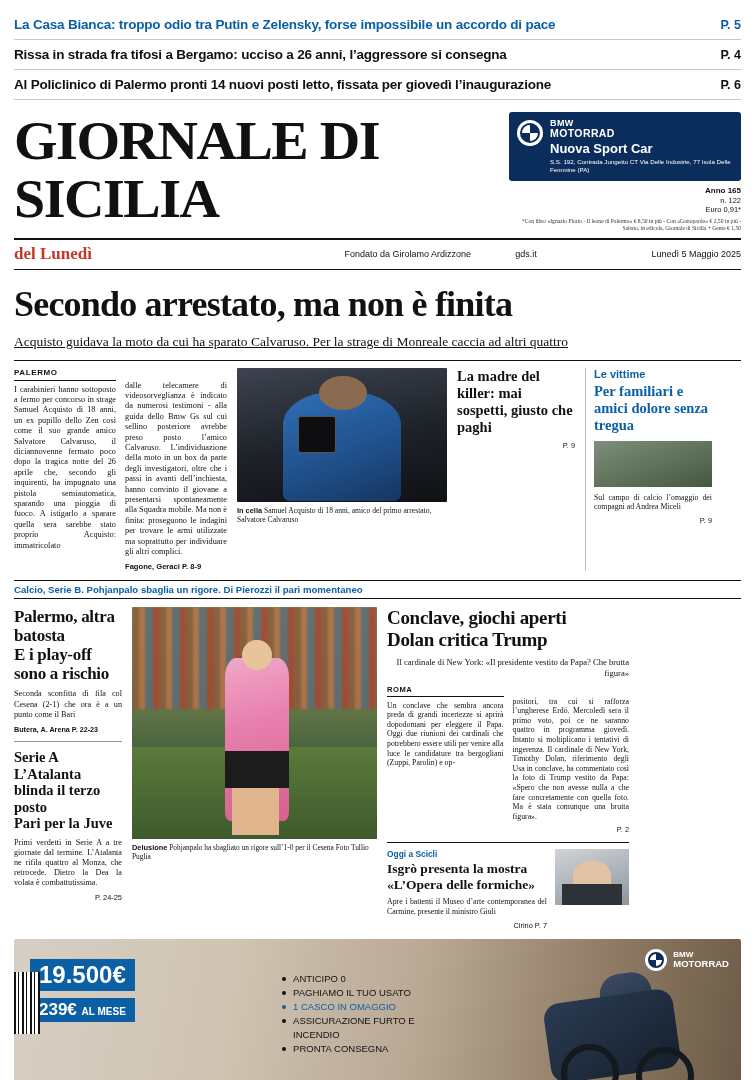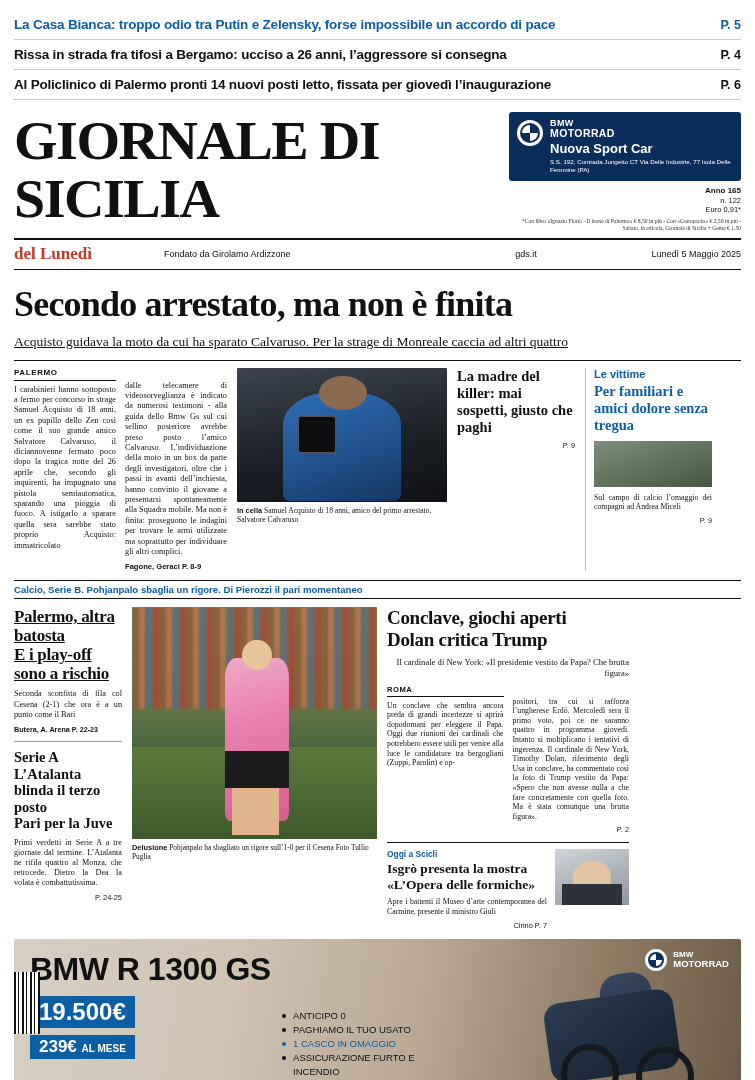--- a/index.html
+++ b/index.html
@@ -55,21 +55,21 @@
   .mast-meta{text-align:right;font-family:"Liberation Sans",sans-serif;font-size:7.5px;line-height:9.5px;margin-top:5px;color:#111;}
   .mast-meta .anno{font-weight:bold;font-size:8px;}
   .mast-fine{font-size:5.6px;color:#333;margin-top:3px;line-height:7px;text-align:right;}
 
   
   .rulerow{
     display:flex;align-items:center;border-top:2px solid #111;border-bottom:1px solid #111;
     margin-top:6px;padding:4px 0 5px 0;
   }
   .rulerow .lun{font-family:"Liberation Serif",serif;font-weight:bold;font-size:17px;color:#c0392b;width:150px;}
-  .rulerow .fond{flex:1;text-align:left;font-family:"Liberation Sans",sans-serif;font-size:9px;}
+  .rulerow .fond{flex:1;text-align:right;font-family:"Liberation Sans",sans-serif;font-size:9px;}
   .rulerow .site{width:110px;text-align:center;font-family:"Liberation Sans",sans-serif;font-size:9px;}
   .rulerow .date{width:160px;text-align:right;font-family:"Liberation Sans",sans-serif;font-size:9px;}
 
   
   .mainhead{margin:14px 0 0 0;font-size:36px;font-weight:bold;letter-spacing:-0.8px;line-height:40px;}
   .subhead{margin:9px 0 0 0;font-size:13.5px;line-height:17px;text-decoration:underline;}
   .hr-thin{border-top:1px solid #111;margin-top:10px;}
 
   
   .grid-top{display:flex;gap:10px;margin-top:7px;}
@@ -108,21 +108,21 @@
   .kicker-blue{font-family:Liberation Sans, sans-serif;font-weight:bold;font-size:11px;color:#0b5fa5;margin-bottom:3px;}
   .hl-blue{font-size:14.5px;font-weight:bold;line-height:17px;color:#0b5fa5;}
   .col-c .ph{width:100%;height:46px;background:linear-gradient(160deg,#7d8f7a,#46583f);margin:7px 0 6px 0;}
 
   
   .band{border-top:1px solid #111;border-bottom:1px solid #111;margin-top:9px;padding:3px 0;}
   .band-txt{font-family:"Liberation Sans",sans-serif;font-weight:bold;font-size:9.6px;color:#0b5fa5;}
 
   .grid-mid{display:flex;gap:10px;margin-top:8px;}
   .mid-left{width:108px;}
-  .mid-left h2{margin:0;font-size:17px;font-weight:bold;line-height:19px;letter-spacing:-0.3px;text-decoration:underline;}
+  .mid-left h2{margin:0;font-size:17px;font-weight:bold;line-height:19px;letter-spacing:-0.3px;}
   .mid-left .lead{font-size:8.2px;line-height:10.2px;margin-top:6px;text-align:justify;}
   .mid-left .byline2{font-family:"Liberation Sans",sans-serif;font-weight:bold;font-size:7.2px;margin-top:5px;}
   .divider-h{border-top:1px solid #999;margin:7px 0;}
   .mid-left h3{margin:0;font-size:14.5px;font-weight:bold;line-height:16.5px;}
 
   .mid-photo{width:245px;}
   .sportshot{
     width:100%;height:232px;position:relative;overflow:hidden;border-radius:1px;
     background:linear-gradient(180deg,#7f8f57 0%,#6b7a49 38%,#49663f 60%,#3f5a38 100%);
   }
@@ -348,21 +348,20 @@
         <div class="pimg">
           <div class="f"></div>
           <div class="s"></div>
         </div>
       </div>
     </div>
   </div>
 
   <div class="ad">
     <div class="left">
-      <h2>BMW R 1300 GS</h2>
       <div class="price-row">
         <div class="pricebox">
           <div class="p1">19.500€</div>
           <div class="p2">
             <span>239€</span>
             <small>AL MESE</small>
           </div>
         </div>
         <ul class="bullets">
           <li>ANTICIPO 0</li>

